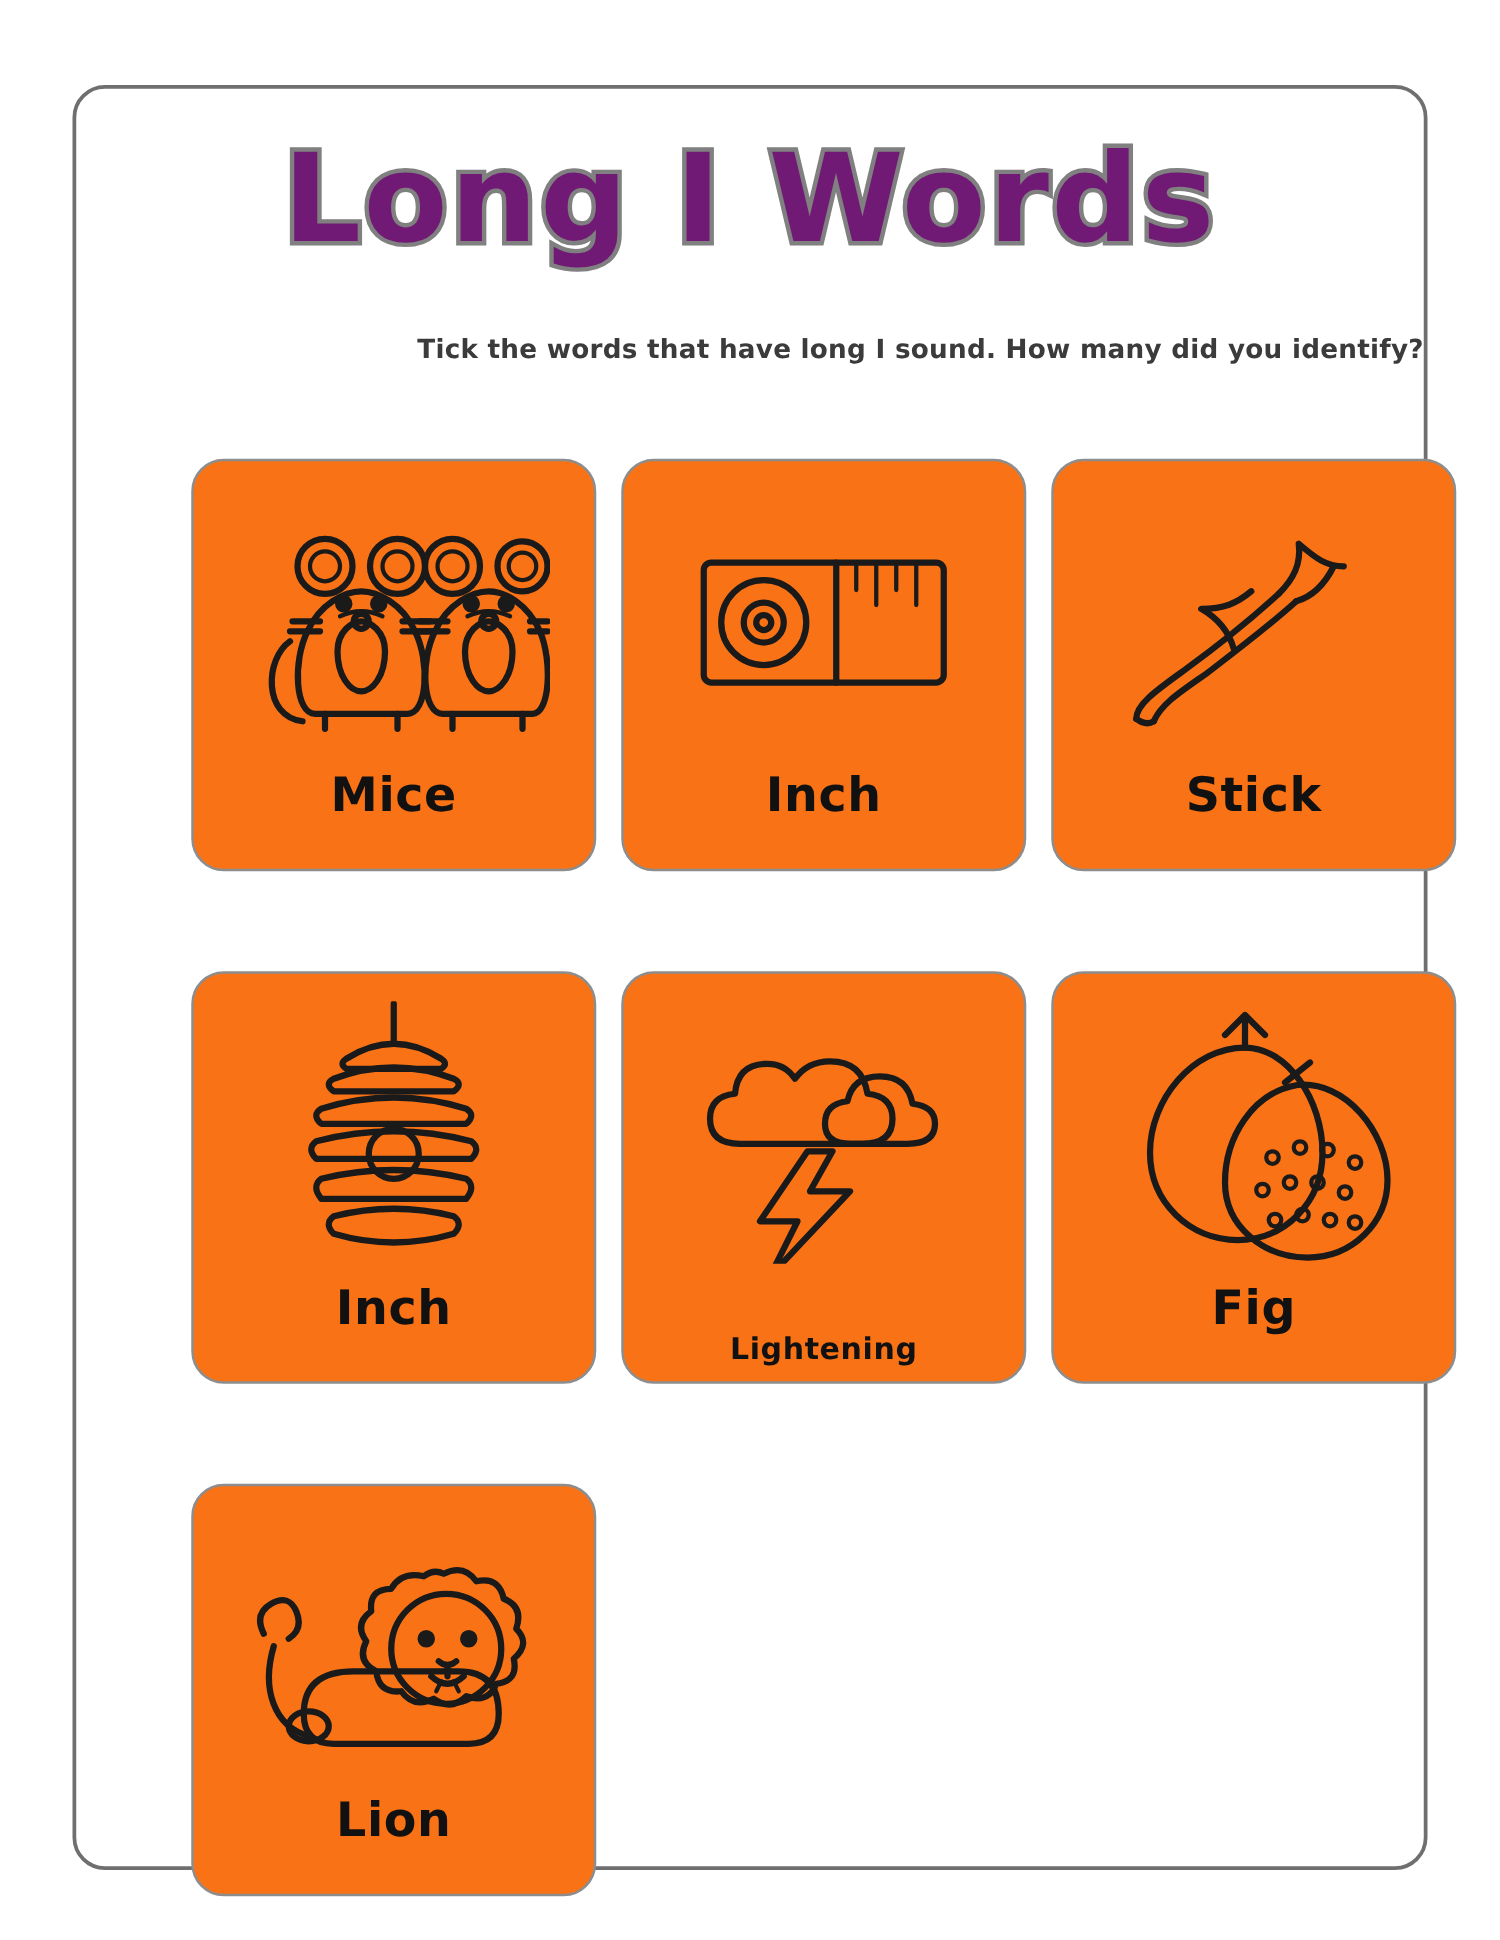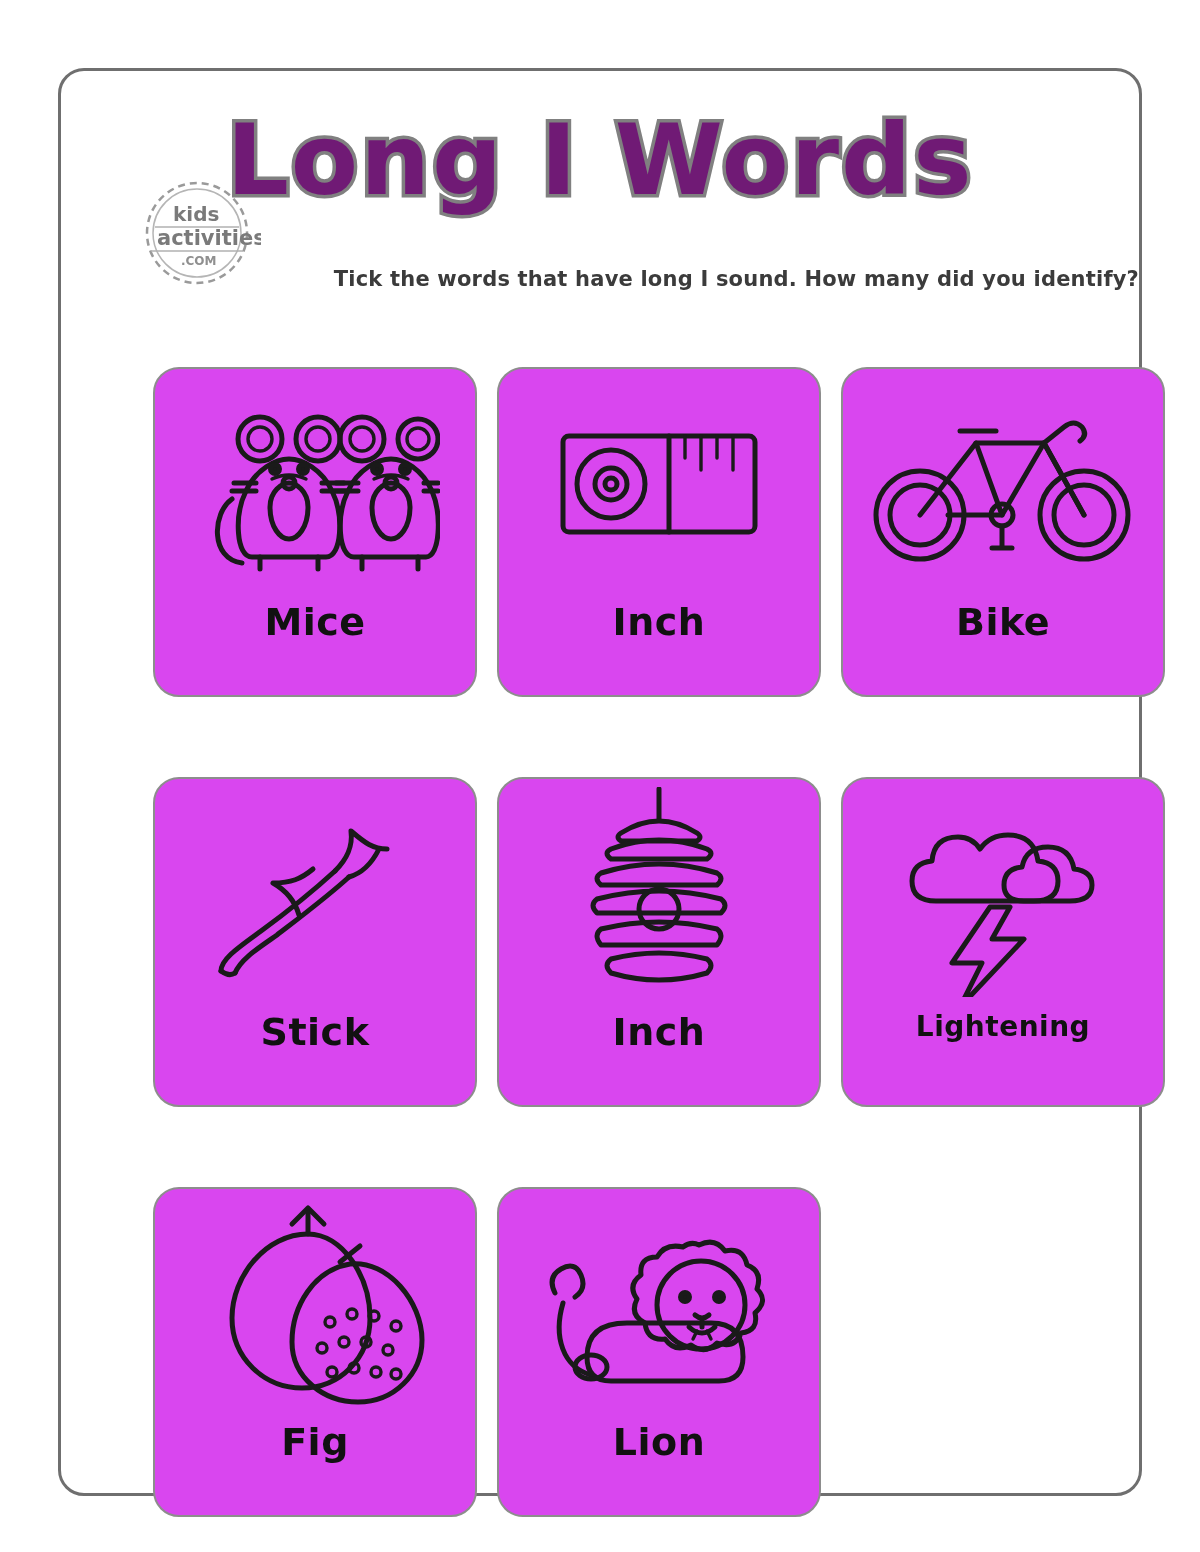--- a/index.html
+++ b/index.html
@@ -80,22 +80,22 @@
   }
 
   .card {
     border: 2px solid #8d8d8d;
     border-radius: 26px;
     box-sizing: border-box;
     display: flex;
     flex-direction: column;
     align-items: center;
     justify-content: flex-start;
-    padding-top: 2px;
-    background: #d946ef;
+    padding-top: 16px;
+    background: #f97316;
   }
 
   .card .art {
     height: 232px;
     width: 100%;
     display: flex;
     align-items: center;
     justify-content: center;
   }
   .card .art svg {
@@ -104,21 +104,21 @@
 
   .card .word {
     font-size: 38px;
     font-weight: bold;
     color: #111111;
     font-family: "DejaVu Sans", sans-serif;
     letter-spacing: .5px;
     text-align: center;
     line-height: 1;
   }
-  .card.narrow .word { font-size: 28px; }
+  .card.narrow .word { font-size: 24px; margin-top: 40px; }
 
   
   .ln {
     fill: none;
     stroke: #1a1a1a;
     stroke-width: 5;
     stroke-linecap: round;
     stroke-linejoin: round;
   }
   .ln-thin {
@@ -127,31 +127,20 @@
     stroke-width: 3.4;
     stroke-linecap: round;
     stroke-linejoin: round;
   }
 </style>
 </head>
 <body>
 
 <div class="page-frame">
 
-  <div class="logo">
-    <svg width="128" height="128" viewBox="0 0 128 128">
-      <circle cx="64" cy="64" r="50" fill="none" stroke="#9a9a9a" stroke-width="2.5" stroke-dasharray="7 5"></circle>
-      <circle cx="64" cy="64" r="44" fill="none" stroke="#b5b5b5" stroke-width="1.5"></circle>
-      <text x="40" y="52" font-family="DejaVu Sans, sans-serif" font-size="20" font-weight="bold" fill="#7a7a7a">kids</text>
-      <text x="24" y="76" font-family="DejaVu Sans, sans-serif" font-size="21" font-weight="bold" fill="#7a7a7a">activities</text>
-      <text x="48" y="96" font-family="DejaVu Sans, sans-serif" font-size="12" font-weight="bold" fill="#8f8f8f">.COM</text>
-      <line x1="22" y1="58" x2="106" y2="58" stroke="#b0b0b0" stroke-width="1.4"></line>
-      <line x1="18" y1="82" x2="110" y2="82" stroke="#b0b0b0" stroke-width="1.4"></line>
-    </svg>
-  </div>
 
   <div class="title">Long I Words</div>
   <div class="subtitle">Tick the words that have long I sound.  How many did you identify?</div>
 
   <div class="grid">
 
     <div class="card">
       <div class="art">
         <svg width="250" height="200" viewBox="0 0 250 200">
           <g class="ln">
@@ -206,41 +195,20 @@
             <path d="M120 24 v96"></path>
           </g>
           <g class="ln-thin">
             <path d="M136 24 v22 M152 24 v34 M168 24 v22 M184 24 v34"></path>
           </g>
         </svg>
       </div>
       <div class="word">Inch</div>
     </div>
 
-    <div class="card">
-      <div class="art">
-        <svg width="270" height="180" viewBox="0 0 270 180">
-          <g class="ln">
-            <circle cx="52" cy="118" r="44"></circle>
-            <circle cx="216" cy="118" r="44"></circle>
-            <circle cx="52" cy="118" r="30"></circle>
-            <circle cx="216" cy="118" r="30"></circle>
-            <circle cx="134" cy="118" r="11"></circle>
-            <path d="M52 118 L108 46 L176 46 L216 118"></path>
-            <path d="M108 46 L134 118 L176 46"></path>
-            <path d="M134 118 L80 118"></path>
-            <path d="M176 46 L216 118"></path>
-            <path d="M92 34 h36"></path>
-            <path d="M176 46 L196 30 q10 -8 18 0 q6 8 -2 14"></path>
-            <path d="M134 129 v22 h-10 h20"></path>
-          </g>
-        </svg>
-      </div>
-      <div class="word">Bike</div>
-    </div>
 
     <div class="card">
       <div class="art">
         <svg width="240" height="200" viewBox="0 0 240 200">
           <g class="ln">
             <path d="M26 174 C26 162 44 150 66 134 C92 115 116 96 140 74"></path>
             <path d="M40 176 C46 162 62 152 82 138 C108 118 132 100 154 80"></path>
             <path d="M140 74 C152 62 158 50 156 34 C170 46 178 52 192 52"></path>
             <path d="M154 80 C168 76 178 64 184 52"></path>
             <path d="M104 118 C100 104 92 94 78 86 C96 86 106 82 118 72"></path>

